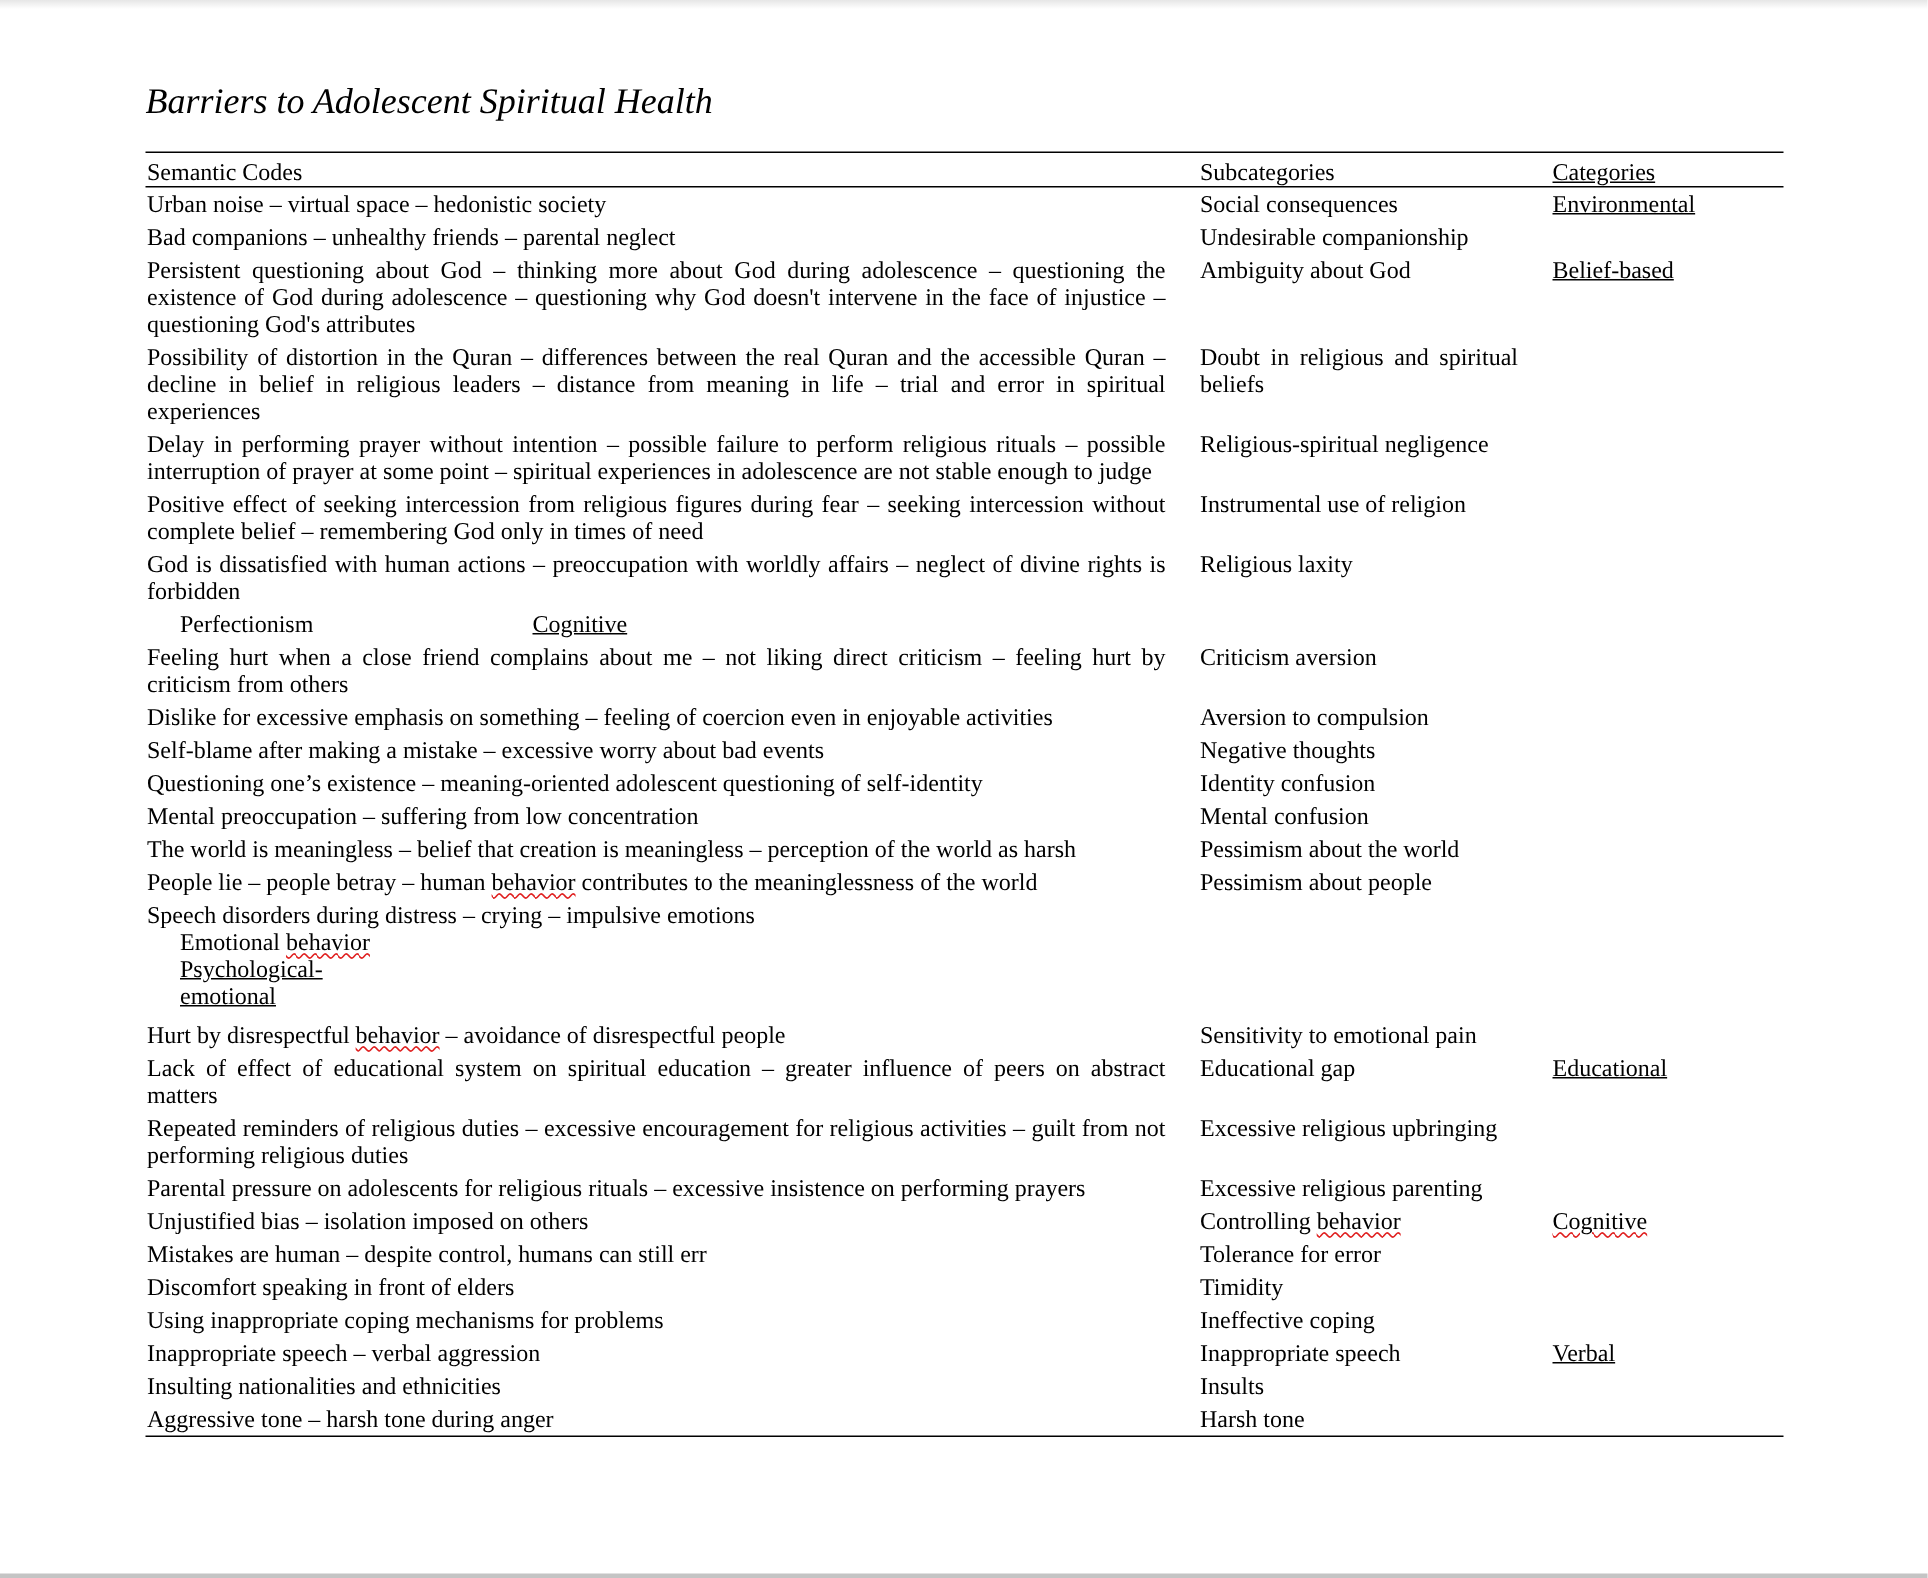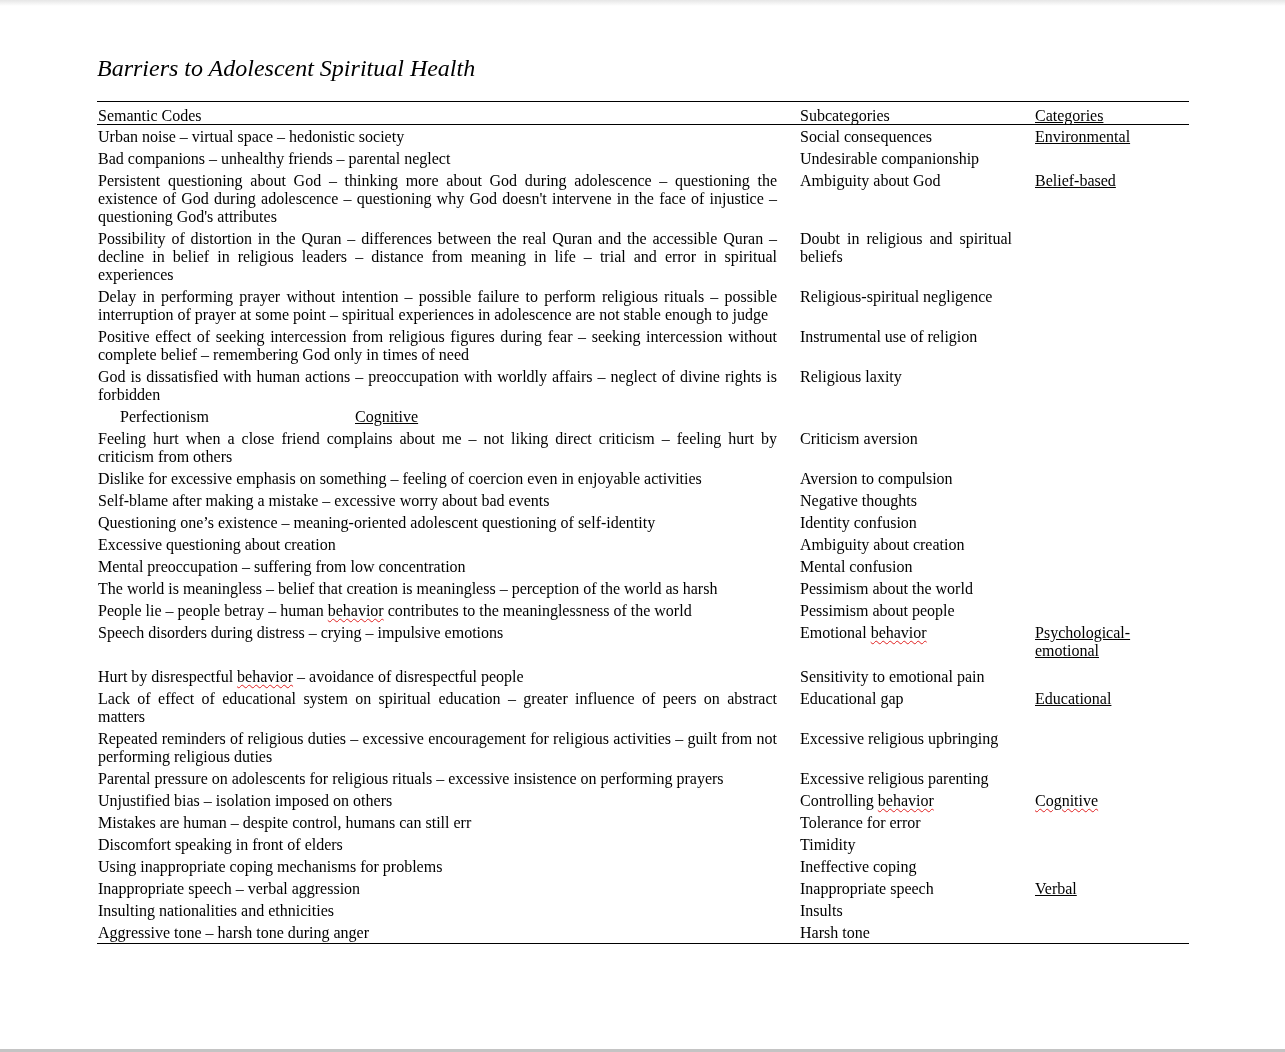--- a/index.html
+++ b/index.html
@@ -70,21 +70,21 @@
       width: 212px;
       margin-left: 23px;
       text-align: justify;
     }
     .c3 {
       width: 140px;
       margin-left: 23px;
       text-decoration: underline;
     }
     .hdr .c1, .hdr .c2 { text-align: left; }
-    .tall { padding-bottom: 5px; }
+    .tall { padding-bottom: 5px; flex-direction: column; }
     .spell {
       text-decoration: underline wavy #e02020;
       text-decoration-thickness: 1px;
       text-underline-offset: 2px;
     }
   </style>
 </head>
 <body>
 
 <div class="top-shade"></div>
@@ -151,25 +151,20 @@
         <div class="c1">Self-blame after making a mistake – excessive worry about bad events</div>
         <div class="c2">Negative thoughts</div>
         <div class="c3"></div>
       </div>
       <div class="row">
         <div class="c1">Questioning one’s existence – meaning-oriented adolescent questioning of self-identity</div>
         <div class="c2">Identity confusion</div>
         <div class="c3"></div>
       </div>
       <div class="row">
-        <div class="c1">Excessive questioning about creation</div>
-        <div class="c2">Ambiguity about creation</div>
-        <div class="c3"></div>
-      </div>
-      <div class="row">
         <div class="c1">Mental preoccupation – suffering from low concentration</div>
         <div class="c2">Mental confusion</div>
         <div class="c3"></div>
       </div>
       <div class="row">
         <div class="c1">The world is meaningless – belief that creation is meaningless – perception of the world as harsh</div>
         <div class="c2">Pessimism about the world</div>
         <div class="c3"></div>
       </div>
       <div class="row">

